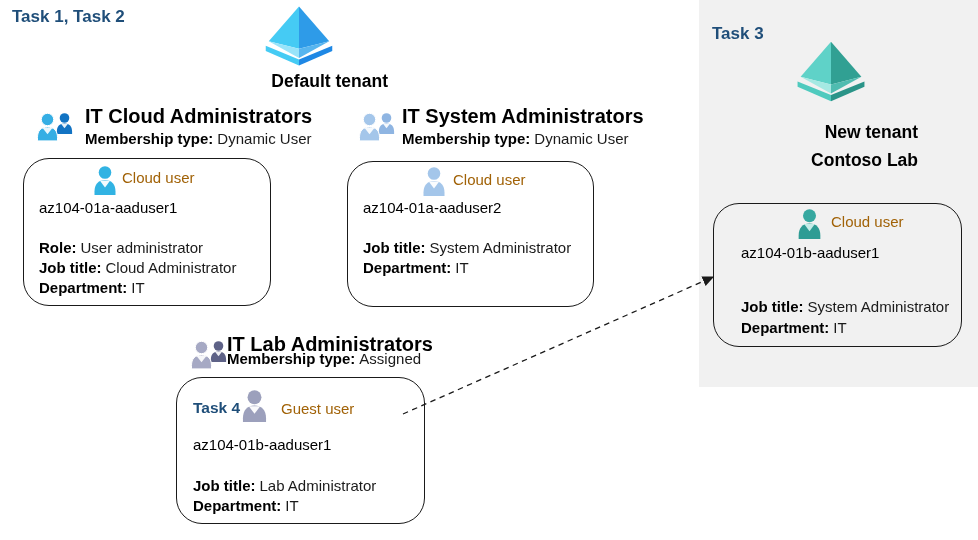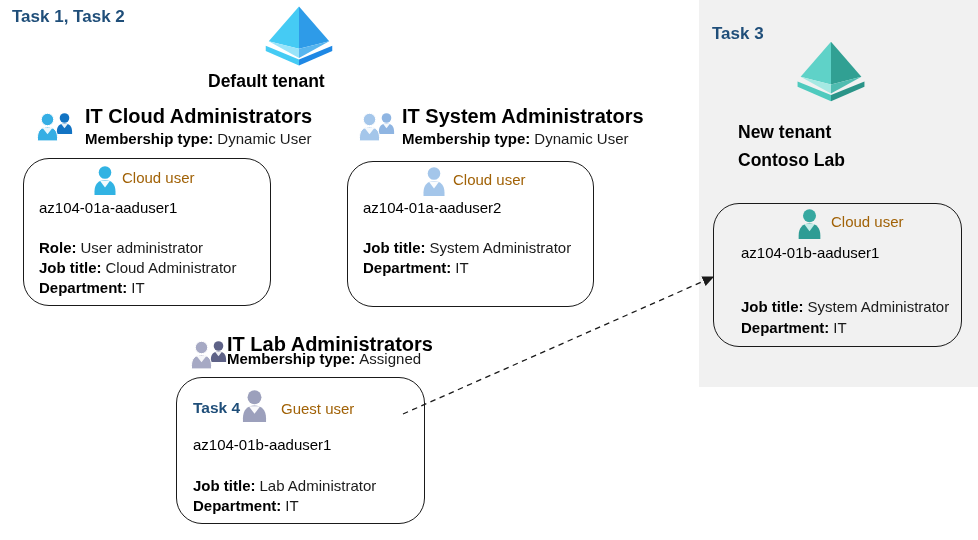--- a/index.html
+++ b/index.html
@@ -5,21 +5,21 @@
   html,body { margin:0; padding:0; background:#ffffff; }
   .canvas {
     position:relative; width:978px; height:540px; overflow:hidden;
     background:#ffffff;
     font-family:"Liberation Sans", sans-serif;
     color:#1a1a1a;
   }
   .abs { position:absolute; }
   .panel { position:absolute; left:699px; top:0; width:279px; height:387px; background:#f1f1f1; }
   .task-label { position:absolute; font-size:17px; font-weight:700; color:#1F4E79; white-space:nowrap; }
-  .tenant-title { position:absolute; font-size:17.5px; font-weight:700; color:#000; text-align:left; white-space:nowrap; }
+  .tenant-title { position:absolute; font-size:17.5px; font-weight:700; color:#000; text-align:right; white-space:nowrap; }
   .group-title { position:absolute; font-size:20px; font-weight:700; color:#000; white-space:nowrap; }
   .fline { position:absolute; font-size:15px; color:#1a1a1a; white-space:nowrap; }
   .fline .lb { font-weight:700; color:#000; margin-right:4px; }
   .card {
     position:absolute; border:1.6px solid #1a1a1a; border-radius:26px; background:transparent;
   }
   .card .utype { position:absolute; font-size:15px; color:#a16207; white-space:nowrap; }
   .card .uname { position:absolute; font-size:15px; font-weight:400; color:#000; white-space:nowrap; }
   .card .tasktag { position:absolute; font-size:15.5px; font-weight:700; color:#1F4E79; white-space:nowrap; }
   svg { display:block; }

